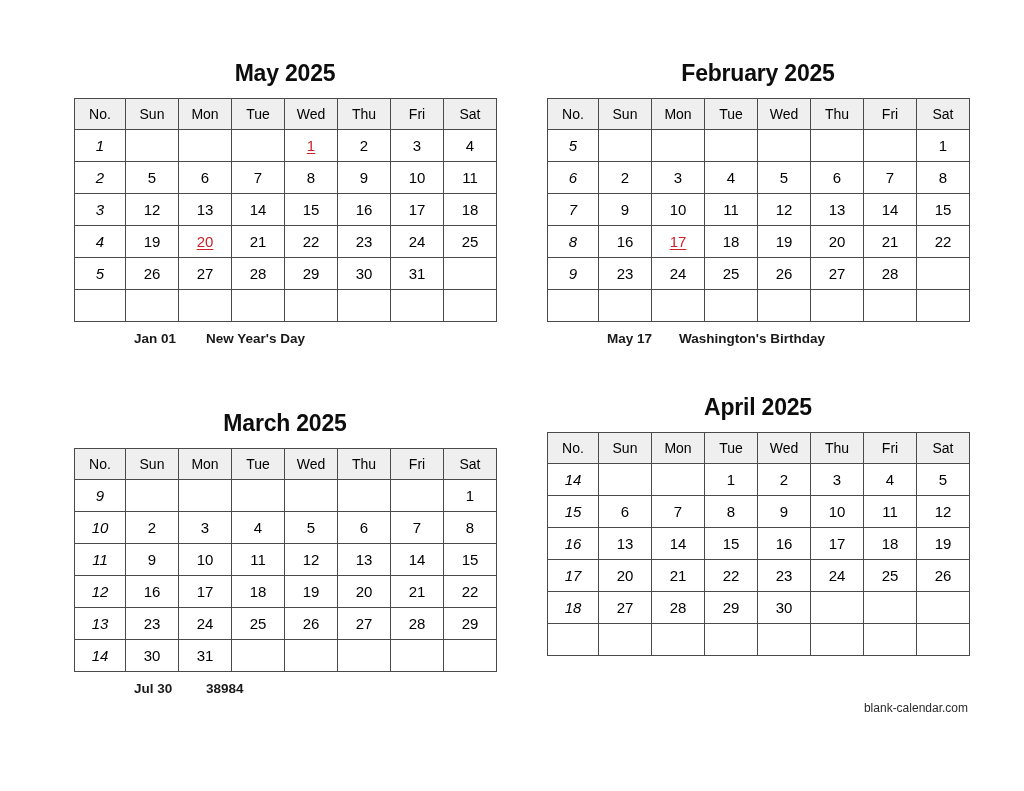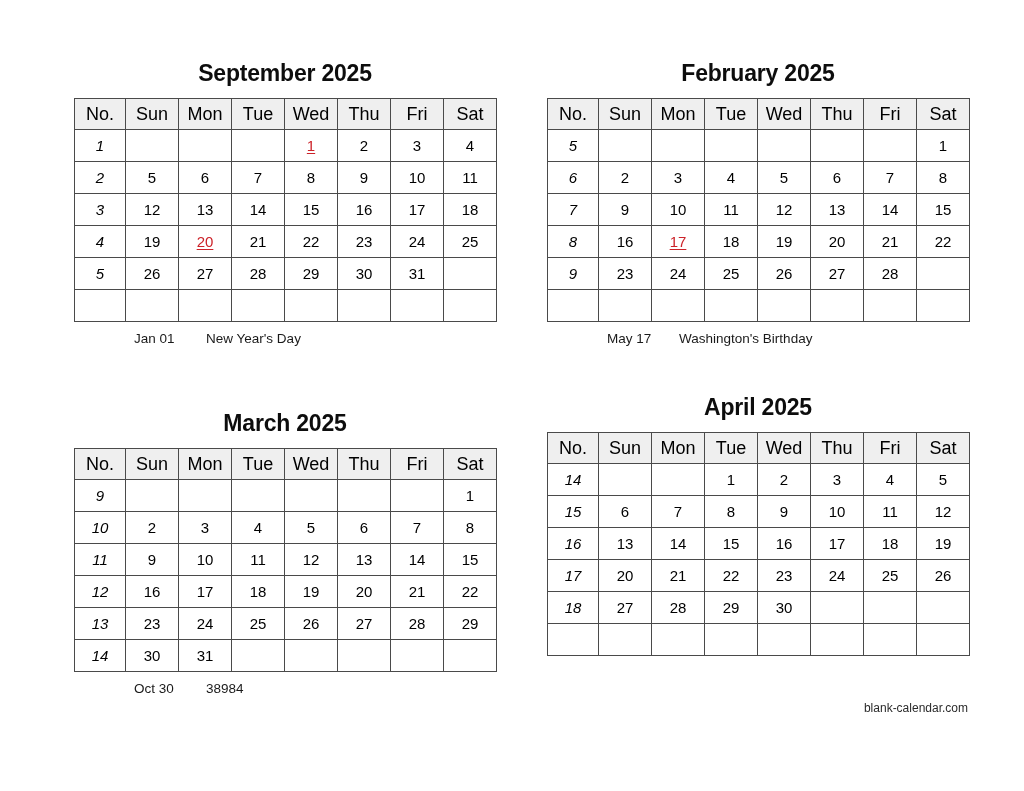--- a/index.html
+++ b/index.html
@@ -55,21 +55,21 @@
     vertical-align: middle;
     font-size: 15px;
     font-weight: normal;
     padding: 0;
     background: #ffffff;
     font-family: "Liberation Sans", sans-serif;
   }
   table.cal thead th {
     background: #efefef;
     height: 31px;
-    font-size: 18px;
+    font-size: 14px;
     font-weight: normal;
     color: #000;
   }
   table.cal col.c-no  { width: 51px; }
   table.cal col.c-day { width: 53px; }
 
   td.weekno {
     font-style: italic;
     font-size: 14px;
   }
@@ -77,20 +77,21 @@
     color: #cc2229;
     text-decoration: underline;
     text-underline-offset: 2px;
   }
   td.empty { }
 
   
   .notes {
     margin-top: 9px;
     padding-left: 60px;
+    font-weight: bold;
   }
   .note-row {
     display: flex;
     align-items: baseline;
     height: 30px;
     font-size: 13.5px;
     color: #1a1a1a;
   }
   .note-date {
     width: 72px;
@@ -109,21 +110,21 @@
     color: #2b2b2b;
     font-family: "Liberation Sans", sans-serif;
   }
 </style>
 </head>
 <body>
 
 <div class="page">
 
   <div class="month month-jan">
-    <div class="month-title">September 2025</div>
+    <div class="month-title">May 2025</div>
     <div>
         <table class="cal">
           <colgroup>
             <col class="c-no">
             <col class="c-day">
             <col class="c-day">
             <col class="c-day">
             <col class="c-day">
             <col class="c-day">
             <col class="c-day">
@@ -396,21 +397,21 @@
               <td class="empty"></td>
               <td class="empty"></td>
               <td class="empty"></td>
               <td class="empty"></td>
             </tr>
           </tbody>
         </table>
       </div>
     <div class="notes">
         <div class="note-row">
-          <span class="note-date">Oct 30</span>
+          <span class="note-date">Jul 30</span>
           <span class="note-label">38984</span>
         </div>
       </div>
   </div>
 
   <div class="month month-apr">
     <div class="month-title">April 2025</div>
     <div>
         <table class="cal">
           <colgroup>

